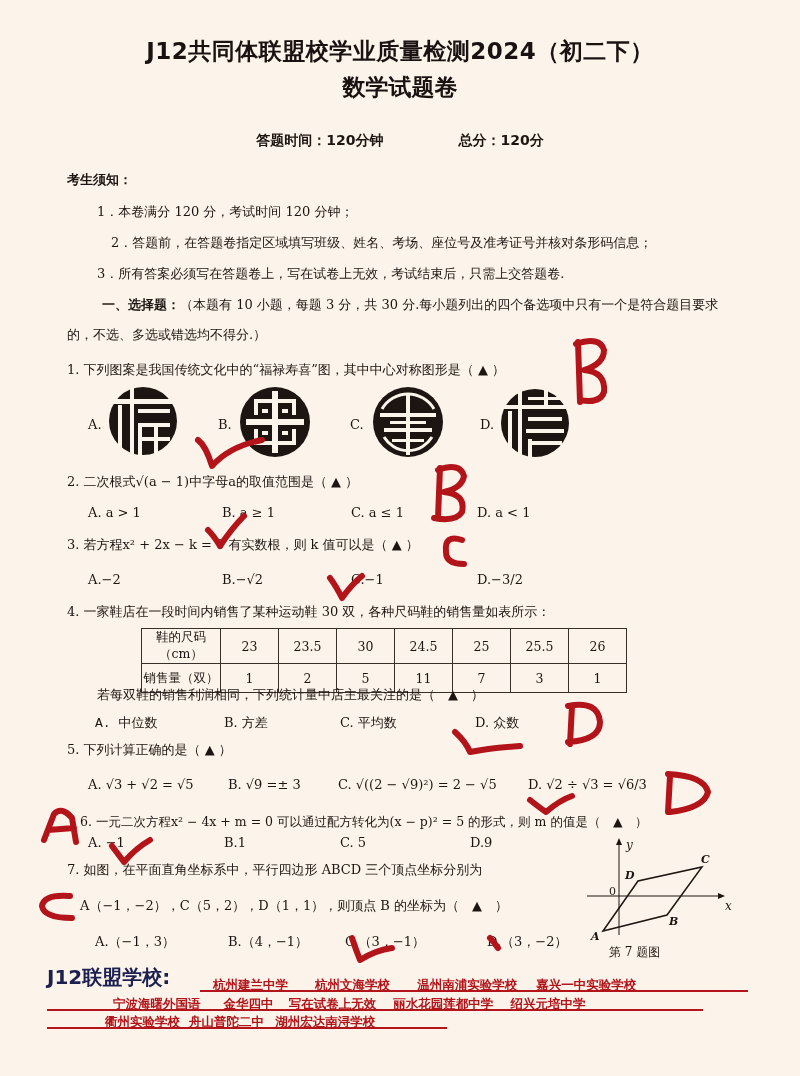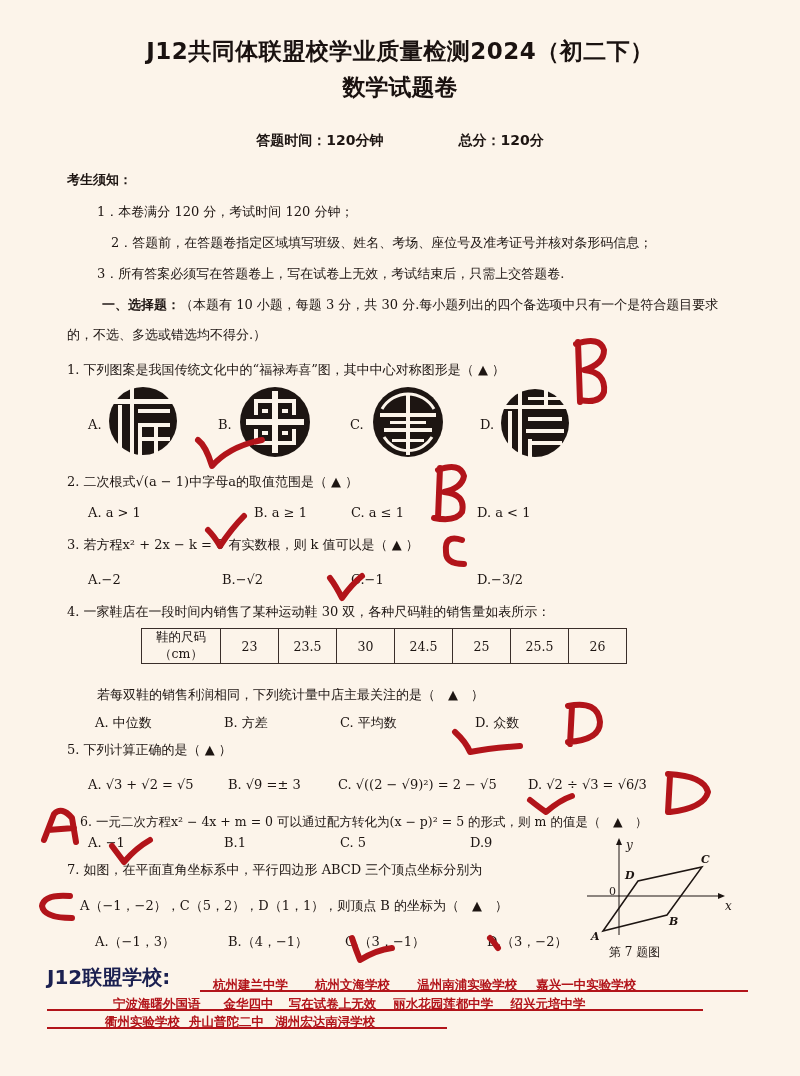--- a/index.html
+++ b/index.html
@@ -119,21 +119,21 @@
     <rect x="46" y="4" width="4" height="20" fill="#fcf4ea"></rect>
     <rect x="30" y="32" width="34" height="4" fill="#fcf4ea"></rect>
     <rect x="28" y="44" width="38" height="4" fill="#fcf4ea"></rect>
     <rect x="30" y="54" width="4" height="18" fill="#fcf4ea"></rect>
     <rect x="34" y="56" width="30" height="4" fill="#fcf4ea"></rect>
   </svg>
 </div>
 
 <div class="abs txt" style="left:67px;top:473px;">2. 二次根式√(a − 1)中字母a的取值范围是（ ▲ ）</div>
 <div class="abs txt" style="left:88px;top:505px;">A. a &gt; 1</div>
-<div class="abs txt" style="left:222px;top:505px;margin-left:32px;">B. a ≥ 1</div>
+<div class="abs txt" style="left:222px;top:505px;">B. a ≥ 1</div>
 <div class="abs txt" style="left:351px;top:505px;">C. a ≤ 1</div>
 <div class="abs txt" style="left:477px;top:505px;">D. a &lt; 1</div>
 
 <div class="abs txt" style="left:67px;top:536px;">3. 若方程x² + 2x − k = 0 有实数根，则 k 值可以是（ ▲ ）</div>
 <div class="abs txt" style="left:88px;top:572px;">A.−2</div>
 <div class="abs txt" style="left:222px;top:572px;">B.−√2</div>
 <div class="abs txt" style="left:351px;top:572px;">C.−1</div>
 <div class="abs txt" style="left:477px;top:572px;">D.−3/2</div>
 
 <div class="abs txt" style="left:67px;top:603px;">4. 一家鞋店在一段时间内销售了某种运动鞋 30 双，各种尺码鞋的销售量如表所示：</div>
@@ -142,24 +142,34 @@
       <tr>
     <td class="head">鞋的尺码（cm）</td>
     <td class="v">23</td>
     <td class="v">23.5</td>
     <td class="v">30</td>
     <td class="v">24.5</td>
     <td class="v">25</td>
     <td class="v">25.5</td>
     <td class="v">26</td>
   </tr>
+  <tr>
+    <td class="head">销售量（双）</td>
+    <td class="v">1</td>
+    <td class="v">2</td>
+    <td class="v">5</td>
+    <td class="v">11</td>
+    <td class="v">7</td>
+    <td class="v">3</td>
+    <td class="v">1</td>
+  </tr>
 </tbody>
   </table>
 <div class="abs txt" style="left:97px;top:686px;">若每双鞋的销售利润相同，下列统计量中店主最关注的是（　▲　）</div>
-<div class="abs txt" style="left:95px;top:714px;">A.  中位数</div>
+<div class="abs txt" style="left:95px;top:714px;font-family:Liberation Mono, monospace;">A.  中位数</div>
 <div class="abs txt" style="left:224px;top:714px;">B.  方差</div>
 <div class="abs txt" style="left:340px;top:714px;">C.  平均数</div>
 <div class="abs txt" style="left:475px;top:714px;">D.  众数</div>
 
 <div class="abs txt" style="left:67px;top:741px;">5.  下列计算正确的是（ ▲ ）</div>
 <div class="abs txt" style="left:88px;top:777px;">A.  √3 + √2 = √5</div>
 <div class="abs txt" style="left:228px;top:777px;text-align:center;">B. √9 =± 3</div>
 <div class="abs txt" style="left:338px;top:777px;">C.  √((2 − √9)²) = 2 − √5</div>
 <div class="abs txt" style="left:528px;top:777px;">D.  √2 ÷ √3 = √6/3</div>
 

